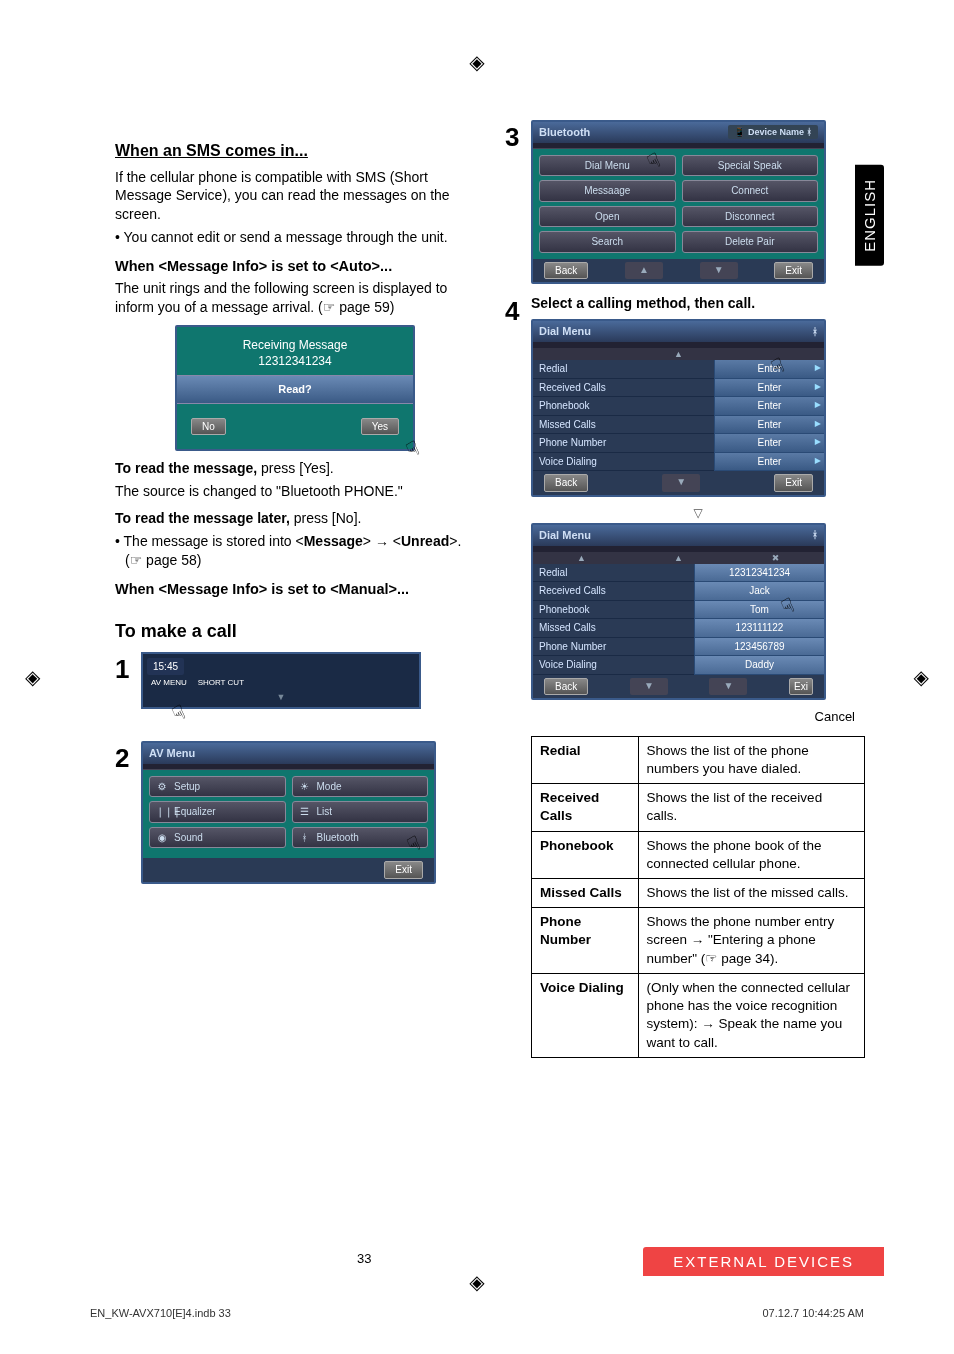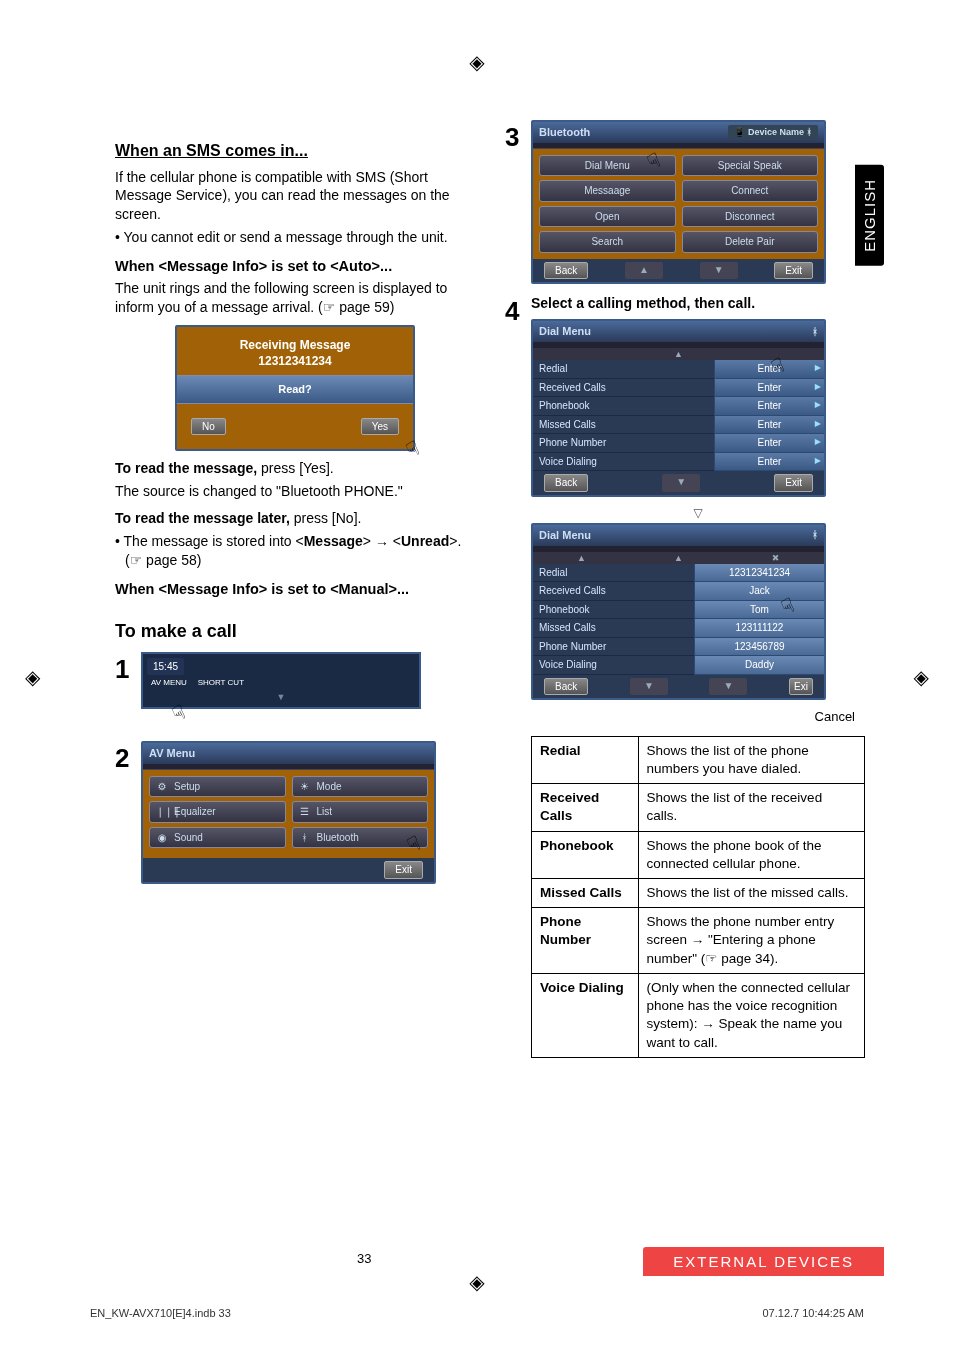--- a/index.html
+++ b/index.html
@@ -61,21 +61,21 @@
     display: inline-block;
     width: 22px;
     vertical-align: top;
   }
   .step-row { display:flex; align-items:flex-start; margin-bottom:10px; gap:4px;}
   .step-body { flex:1; }
 
   
   .ui-box {
     border: 2px solid #3a5a8a;
-    background: #a16207;
+    background: #0f766e;
     color: #fff;
     font-size: 11px;
     border-radius: 2px;
     position: relative;
   }
   .ui-title {
     background: linear-gradient(#4a6a9a,#2a3a5a);
     padding: 3px 6px;
     font-weight: bold;
     color: #cfdff5;
@@ -94,21 +94,21 @@
     background: linear-gradient(#888,#555);
     padding: 1px 10px;
     border-radius:2px;
     border:1px solid #aaa;
   }
 
   .recv-box {
     width: 240px; margin: 8px auto;
   }
   .recv-box .msg {
-    text-align:center; padding:10px 4px 6px; font-weight:bold;
+    text-align:center; padding:10px 4px 6px; font-weight:normal;
     font-size:12px; color:#fff;
   }
   .recv-box .read { text-align:center; padding:6px; background:linear-gradient(#6a8ab5,#3a5a85); border-top:1px solid #88a; border-bottom:1px solid #88a; font-weight:bold;}
   .recv-box .noyes { display:flex; justify-content:space-between; padding:14px;}
   .recv-box .noyes span { background:linear-gradient(#888,#555); padding:1px 10px; border:1px solid #aaa; border-radius:2px; font-size:10px;}
 
   .clock-box {
     width: 280px; background:#1a2a45; border:2px solid #3a5a8a;
     padding:4px; color:#fff; font-size:10px;
   }

